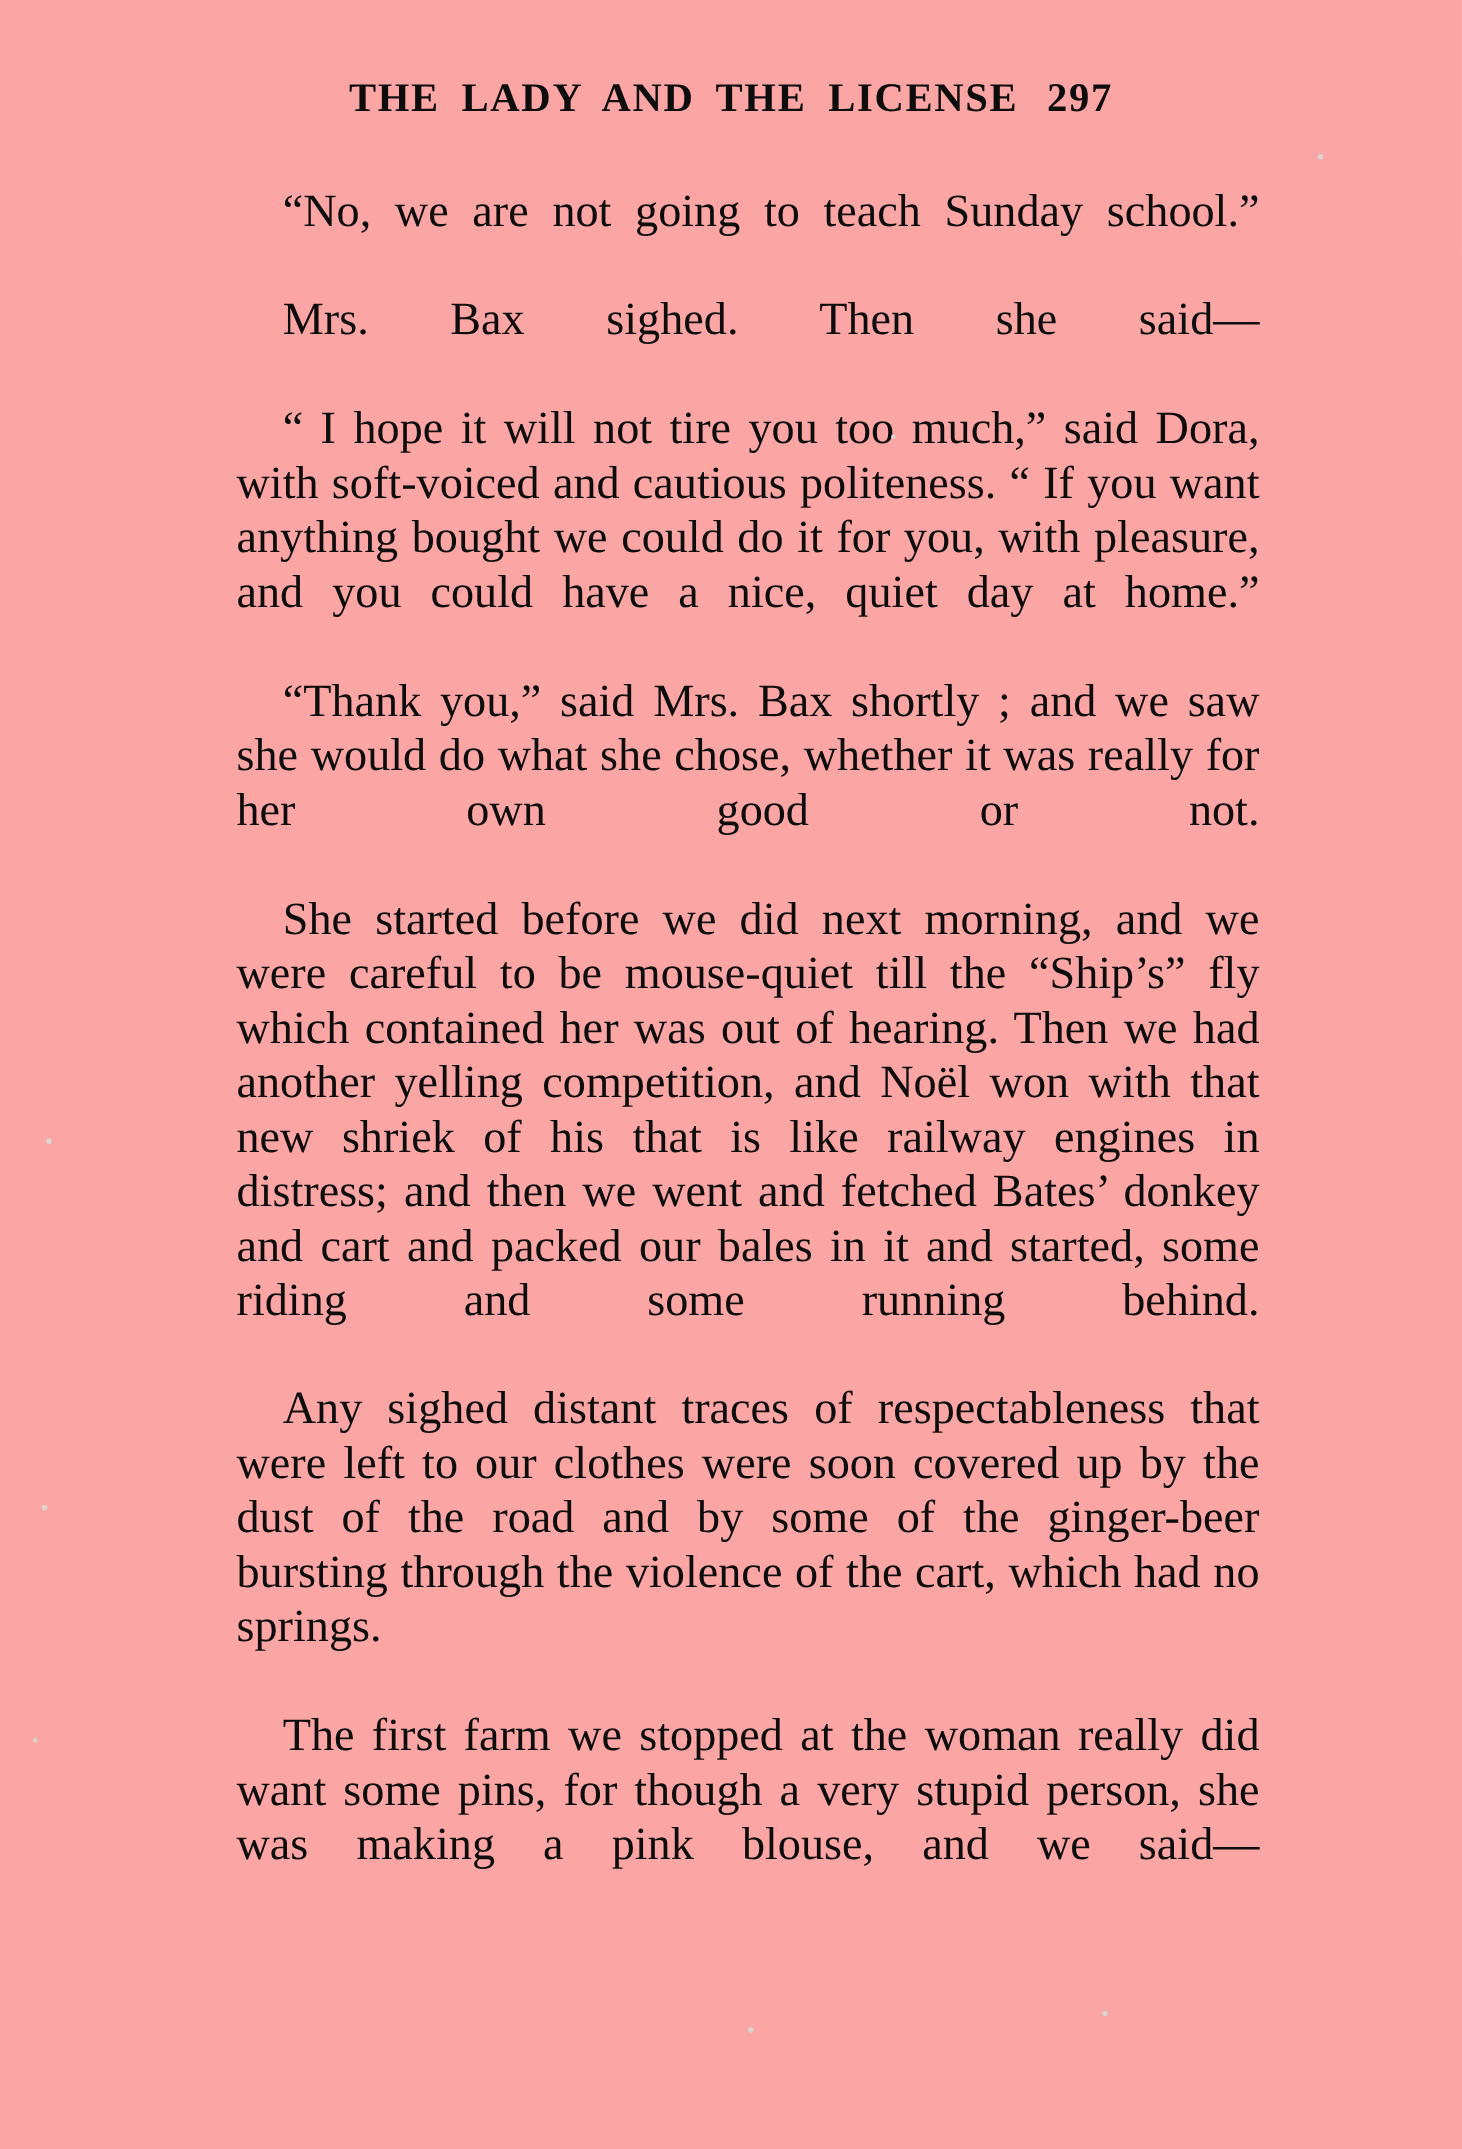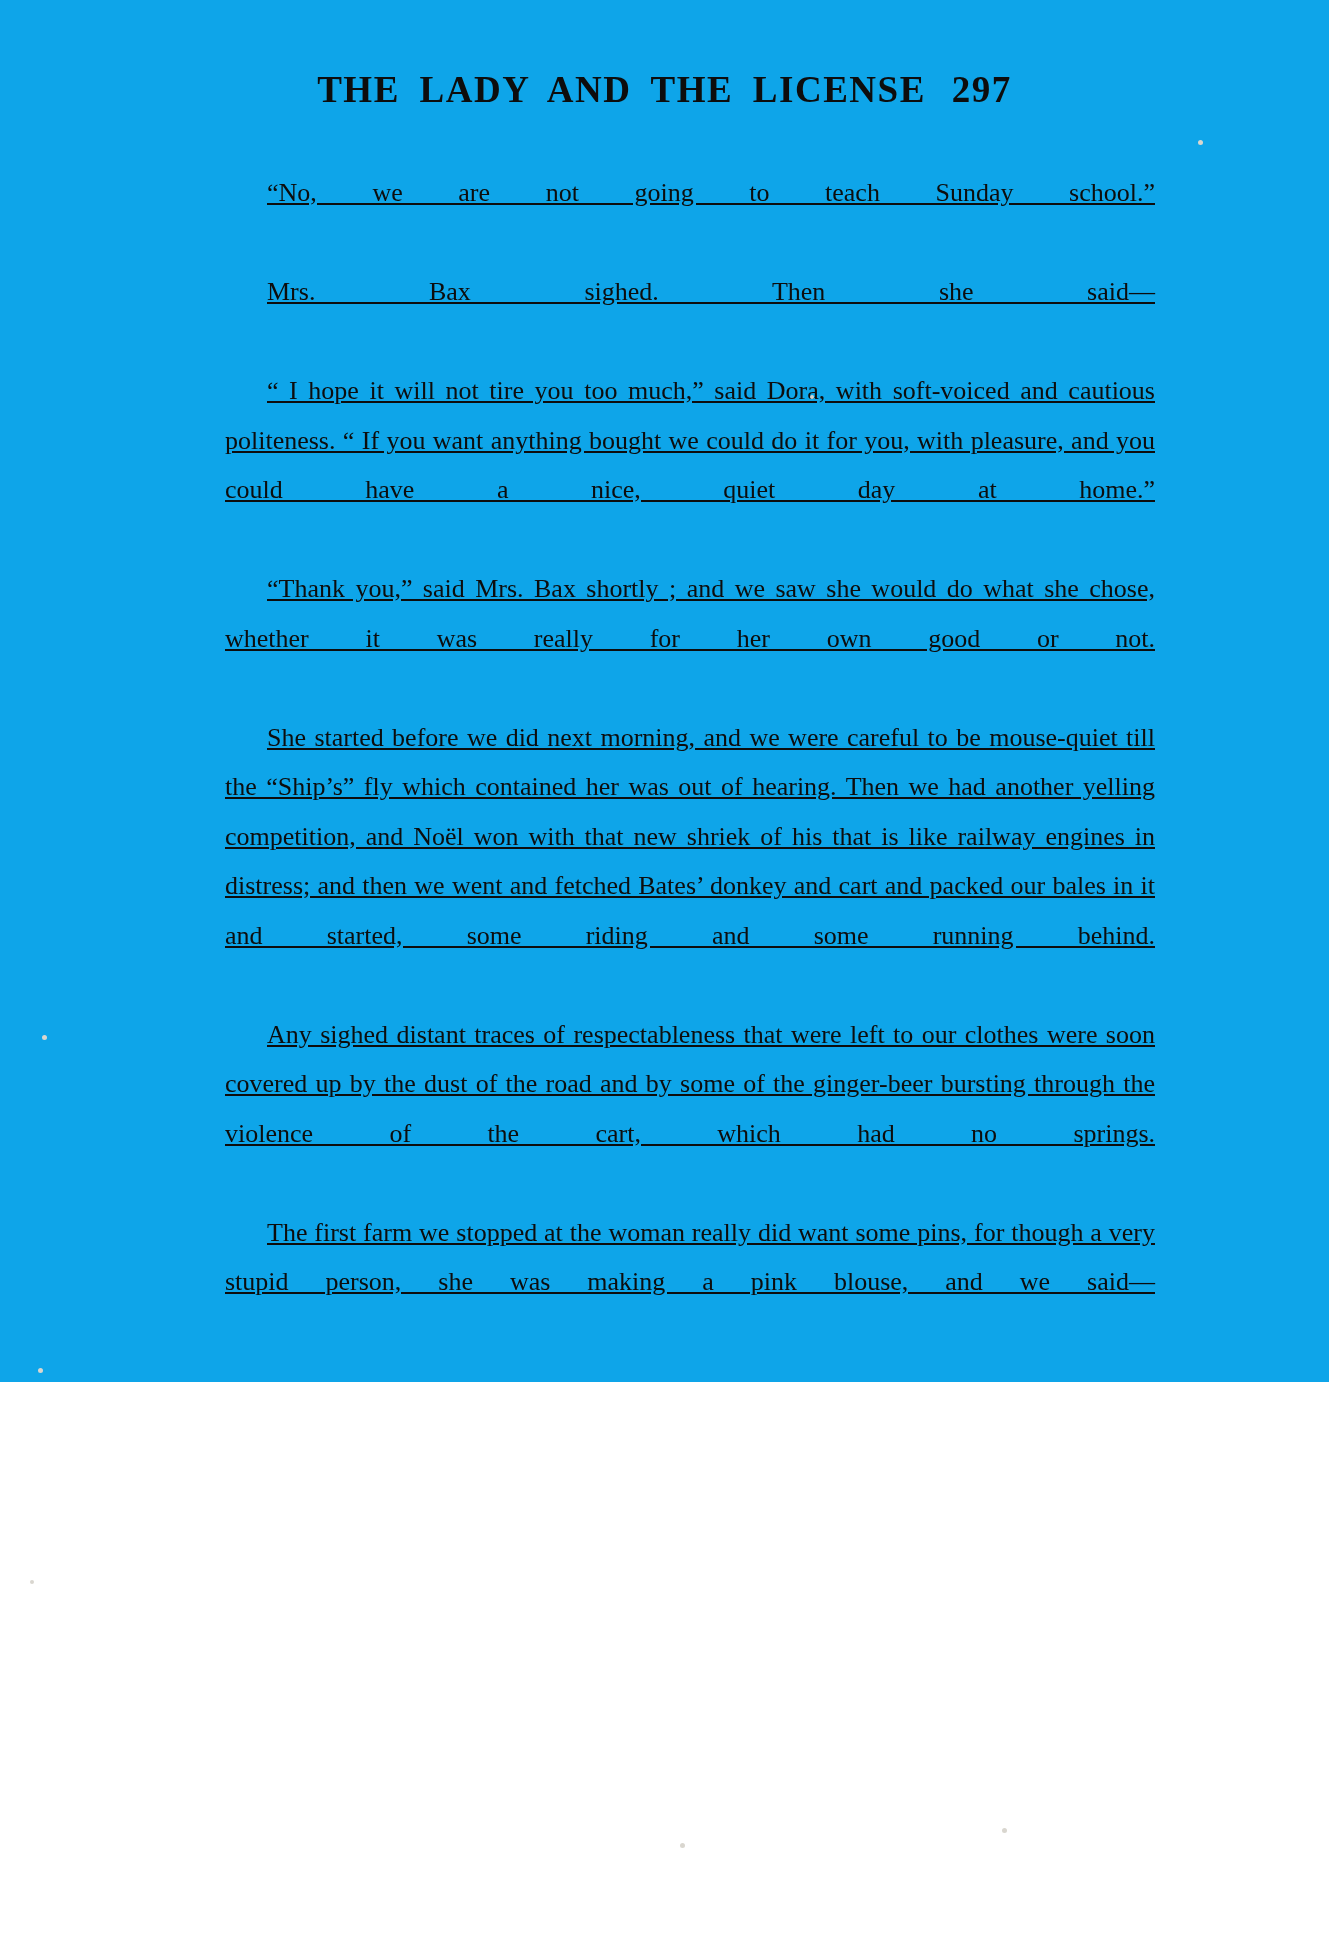--- a/index.html
+++ b/index.html
@@ -12,22 +12,22 @@
     height: 1954px;
     position: relative;
     font-family: "Liberation Serif", serif;
     color: #0d0d0d;
     overflow: hidden;
   }
   .page {
     position: absolute;
     top: 0; left: 0;
     width: 1329px;
-    height: 1382px;
-    background: #0ea5e9;
+    height: 1954px;
+    background: #fca5a5;
   }
   .header {
     position: absolute;
     top: 68px;
     left: 0;
     width: 1329px;
     text-align: center;
     font-size: 37px;
     letter-spacing: 1.5px;
     font-weight: 700;
@@ -38,27 +38,26 @@
     word-spacing: 9px;
   }
   .header .page-number {
     display: inline;
     margin-left: 26px;
     font-weight: 700;
   }
   .body-text {
     position: absolute;
     top: 168px;
-    left: 225px;
+    left: 215px;
     width: 930px;
-    font-size: 26px;
+    font-size: 42px;
     line-height: 49.5px;
     text-align: justify;
     text-justify: inter-word;
-    text-decoration: underline;
   }
   .body-text p {
     margin: 0;
     text-indent: 42px;
     text-align: justify;
   }
   
   .body-text p:after {
     content: "";
     display: inline-block;

